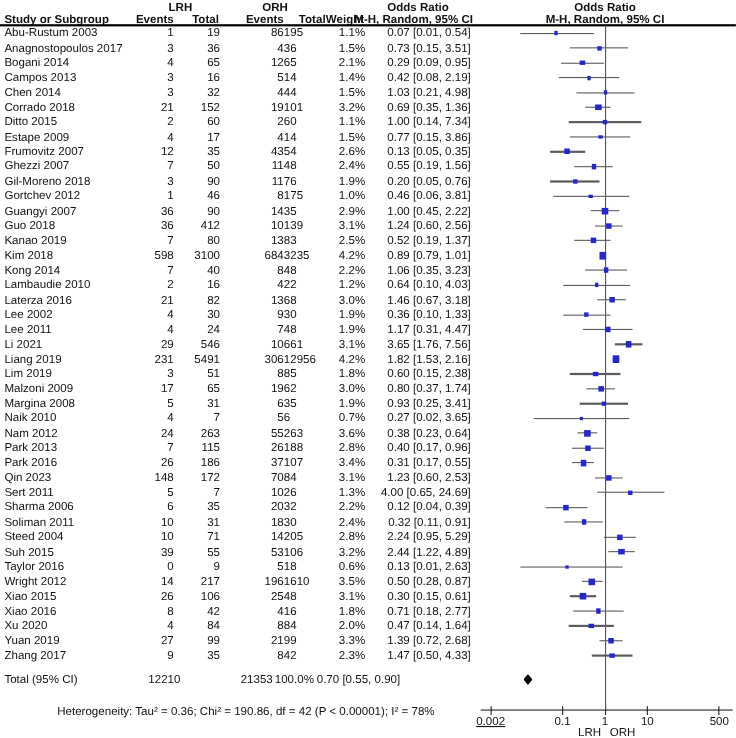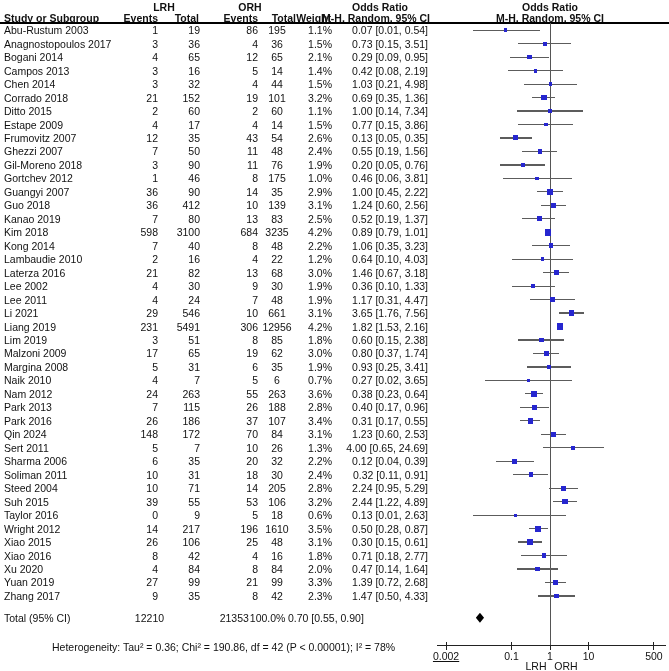--- a/index.html
+++ b/index.html
@@ -15,21 +15,21 @@
   .hspan{position:absolute;white-space:nowrap;font-weight:bold;}
   .hcenter{transform:translateX(-50%);}
   .hdr-rule{position:absolute;top:22px;left:0;width:669px;height:1.5px;background:#000;}
   #rows{position:absolute;top:23.5px;left:0;width:669px;}
   .row{display:flex;height:13.476px;align-items:center;}
   .c{box-sizing:border-box;white-space:nowrap;}
   .c.name{width:134px;padding-left:4px;text-align:left;}
   .c.e1{width:24px;text-align:right;}
   .c.t1{width:42px;text-align:right;}
   .c.e2{width:58px;text-align:right;padding-left:40px;}
-  .c.t2{width:38px;text-align:center;}
+  .c.t2{width:38px;text-align:left;}
   .c.w{width:36px;text-align:right;}
   .c.or{width:98px;text-align:right;padding-right:2px;}
   .plotcell{box-sizing:border-box;width:239px;position:relative;height:100%;}
   .ci{position:absolute;height:1.2px;top:calc(50% - 0.6px);background:#5c5c5c;z-index:2;}
   .marker{position:absolute;background:#2626cf;z-index:3;}
   #vline{position:absolute;left:549.5px;top:23px;width:1px;height:622px;background:#555;z-index:1;}
   .total-row{position:absolute;top:611px;left:0;width:561px;display:flex;height:13.5px;align-items:center;font-weight:normal;}
   .te-row{position:absolute;top:627px;left:0;width:669px;display:flex;height:13.5px;align-items:center;}
   .footnote{position:absolute;left:4px;white-space:nowrap;margin-left:48px;}
   #fn-het{top:640.5px;}
@@ -448,21 +448,21 @@
         <span class="c e2">37</span>
         <span class="c t2">107</span>
         <span class="c w">3.4%</span>
         <span class="c or">0.31 [0.17, 0.55]</span>
         <div class="plotcell">
           <div class="ci" style="left: 90.3723px; width: 19.6317px;"></div>
           <div class="marker" style="width: 5.8px; height: 5.8px; left: 97.5174px; top: calc(50% - 2.9px);"></div>
         </div>
       </div>
       <div class="row">
-        <span class="c name">Qin 2024</span>
+        <span class="c name">Qin 2023</span>
         <span class="c e1">148</span>
         <span class="c t1">172</span>
         <span class="c e2">70</span>
         <span class="c t2">84</span>
         <span class="c w">3.1%</span>
         <span class="c or">1.23 [0.60, 2.53]</span>
         <div class="plotcell">
           <div class="ci" style="left: 111.459px; width: 24.0613px;"></div>
           <div class="marker" style="width: 5.5px; height: 5.5px; left: 120.711px; top: calc(50% - 2.75px);"></div>
         </div>

